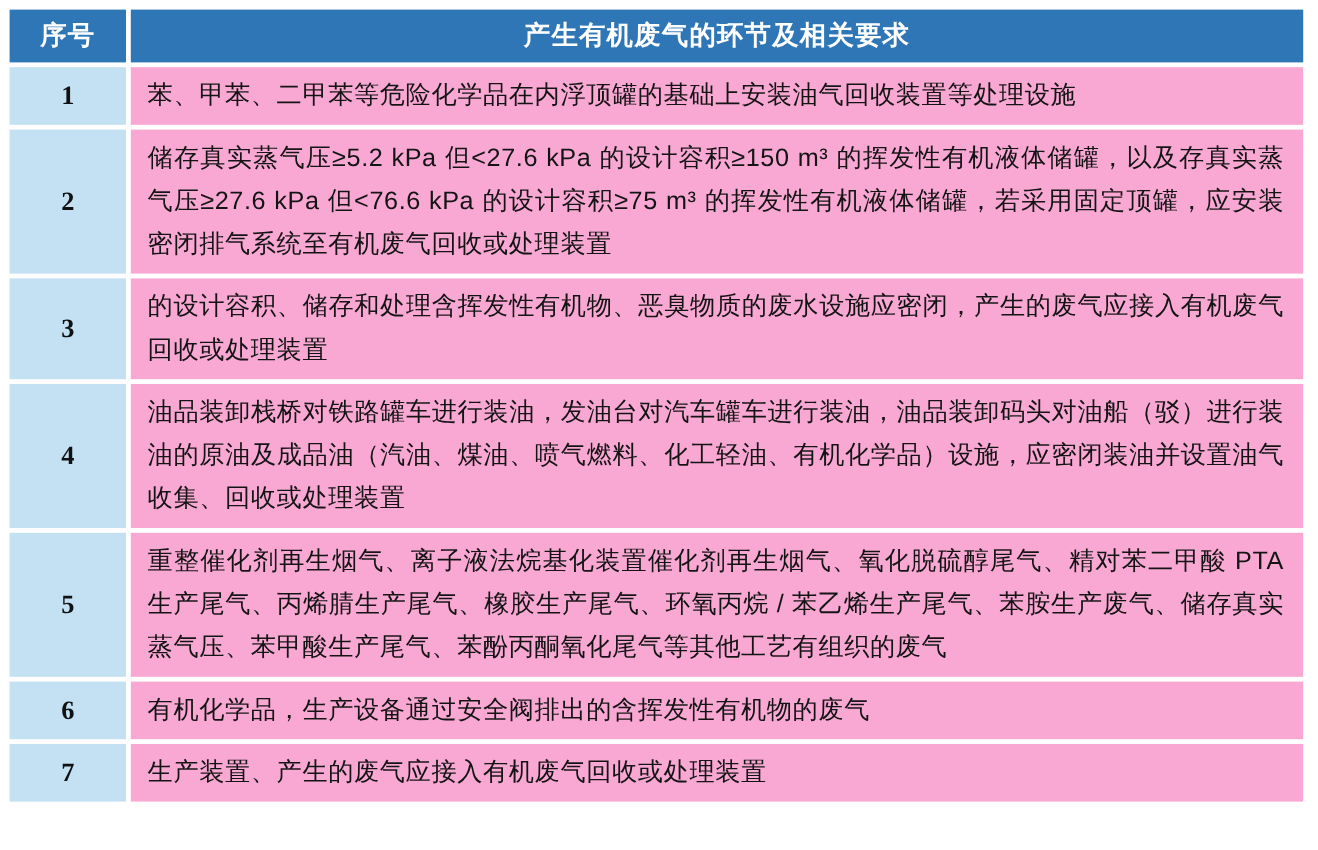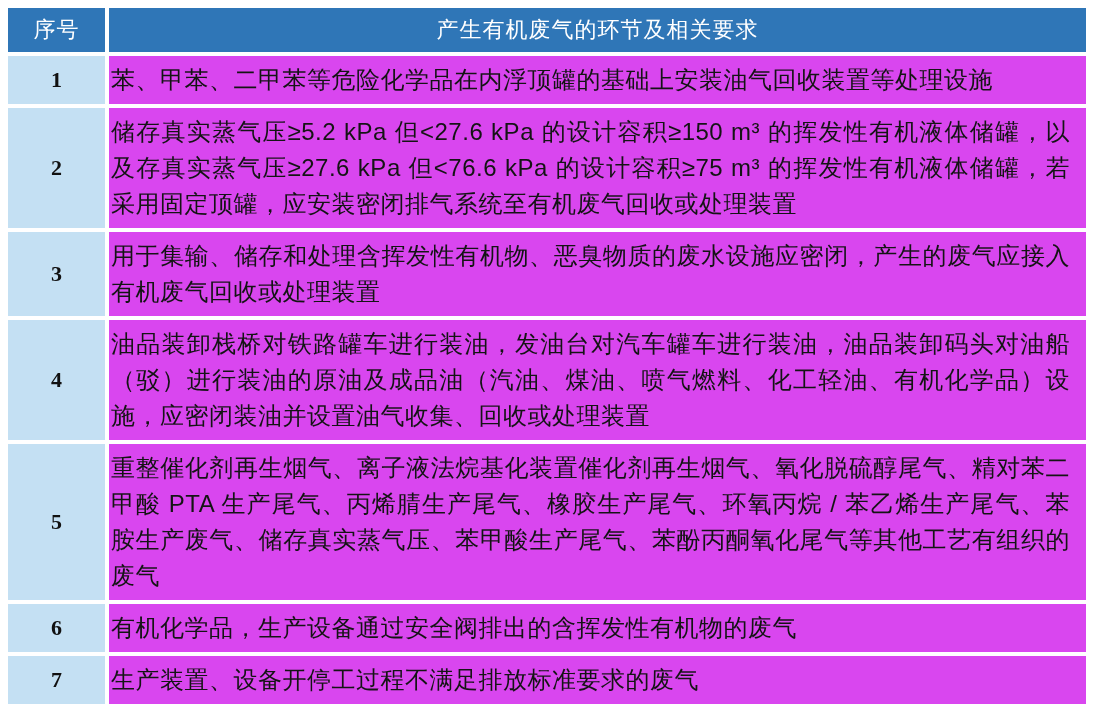--- a/index.html
+++ b/index.html
@@ -26,42 +26,42 @@
   col.c-text { width: auto; }
   th, td {
     margin: 0;
     box-sizing: border-box;
     vertical-align: middle;
   }
   th.hdr {
     background: #2F76B7;
     color: #ffffff;
     font-size: 22px;
-    font-weight: normal;
+    font-weight: bold;
     text-align: center;
     height: 44px;
     padding: 2px 6px;
     letter-spacing: 1px;
   }
   td.num-cell {
     background: #C4E0F3;
     text-align: center;
     font-family: "Liberation Serif", serif;
     font-weight: bold;
     font-size: 22px;
     color: #111111;
     padding: 6px 4px;
   }
   td.text-cell {
-    background: #d946ef;
+    background: #f9a8d4;
     color: #141414;
-    font-size: 24px;
+    font-size: 21px;
     line-height: 36px;
     text-align: justify;
-    padding: 6px 16px 6px 2px;
+    padding: 6px 16px 6px 14px;
     letter-spacing: 0.5px;
   }
 </style>
 </head>
 <body>
 
 <div class="page">
   <table class="req-table">
     <colgroup>
       <col class="c-num">
@@ -77,33 +77,33 @@
       <tr>
         <td class="num-cell">1</td>
         <td class="text-cell">苯、甲苯、二甲苯等危险化学品在内浮顶罐的基础上安装油气回收装置等处理设施</td>
       </tr>
       <tr>
         <td class="num-cell">2</td>
         <td class="text-cell">储存真实蒸气压≥5.2 kPa 但&lt;27.6 kPa 的设计容积≥150 m³ 的挥发性有机液体储罐，以及存真实蒸气压≥27.6 kPa 但&lt;76.6 kPa 的设计容积≥75 m³ 的挥发性有机液体储罐，若采用固定顶罐，应安装密闭排气系统至有机废气回收或处理装置</td>
       </tr>
       <tr>
         <td class="num-cell">3</td>
-        <td class="text-cell">用于集输、储存和处理含挥发性有机物、恶臭物质的废水设施应密闭，产生的废气应接入有机废气回收或处理装置</td>
+        <td class="text-cell">的设计容积、储存和处理含挥发性有机物、恶臭物质的废水设施应密闭，产生的废气应接入有机废气回收或处理装置</td>
       </tr>
       <tr>
         <td class="num-cell">4</td>
         <td class="text-cell">油品装卸栈桥对铁路罐车进行装油，发油台对汽车罐车进行装油，油品装卸码头对油船（驳）进行装油的原油及成品油（汽油、煤油、喷气燃料、化工轻油、有机化学品）设施，应密闭装油并设置油气收集、回收或处理装置</td>
       </tr>
       <tr>
         <td class="num-cell">5</td>
         <td class="text-cell">重整催化剂再生烟气、离子液法烷基化装置催化剂再生烟气、氧化脱硫醇尾气、精对苯二甲酸 PTA 生产尾气、丙烯腈生产尾气、橡胶生产尾气、环氧丙烷 / 苯乙烯生产尾气、苯胺生产废气、储存真实蒸气压、苯甲酸生产尾气、苯酚丙酮氧化尾气等其他工艺有组织的废气</td>
       </tr>
       <tr>
         <td class="num-cell">6</td>
         <td class="text-cell">有机化学品，生产设备通过安全阀排出的含挥发性有机物的废气</td>
       </tr>
       <tr>
         <td class="num-cell">7</td>
-        <td class="text-cell">生产装置、设备开停工过程不满足排放标准要求的废气</td>
+        <td class="text-cell">生产装置、产生的废气应接入有机废气回收或处理装置</td>
       </tr>
     </tbody>
   </table>
 </div>
 
 </body></html>

